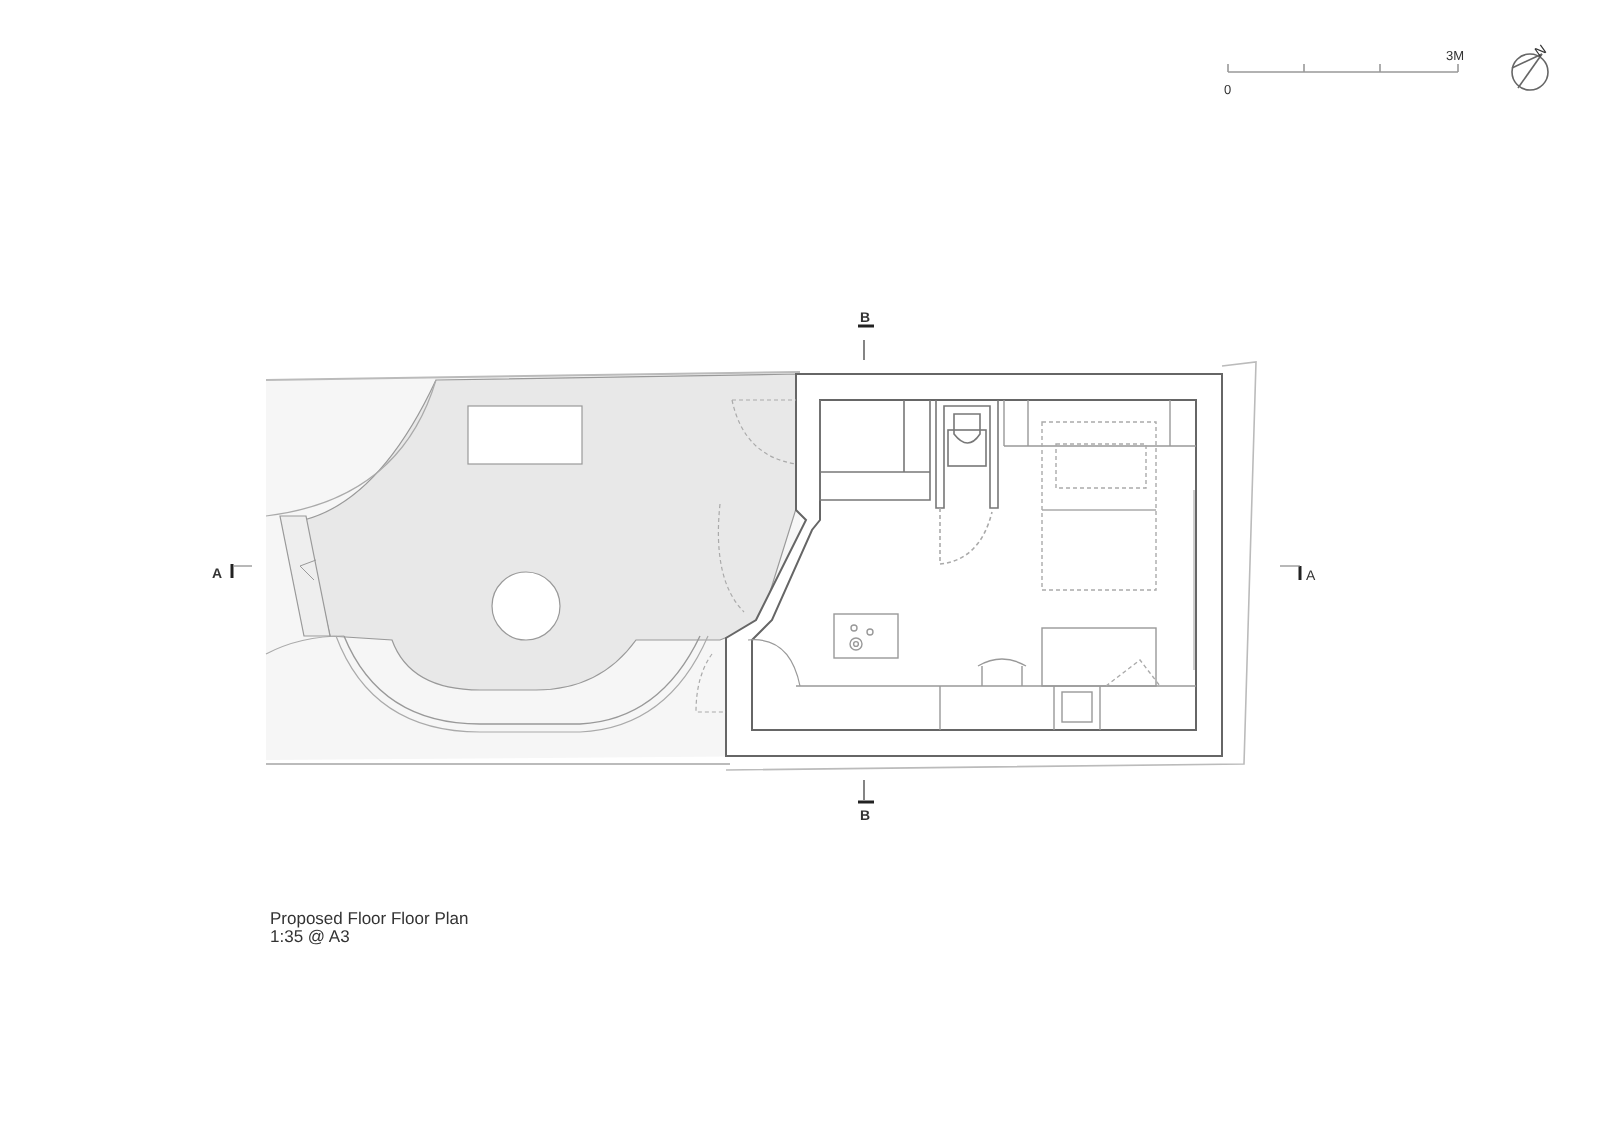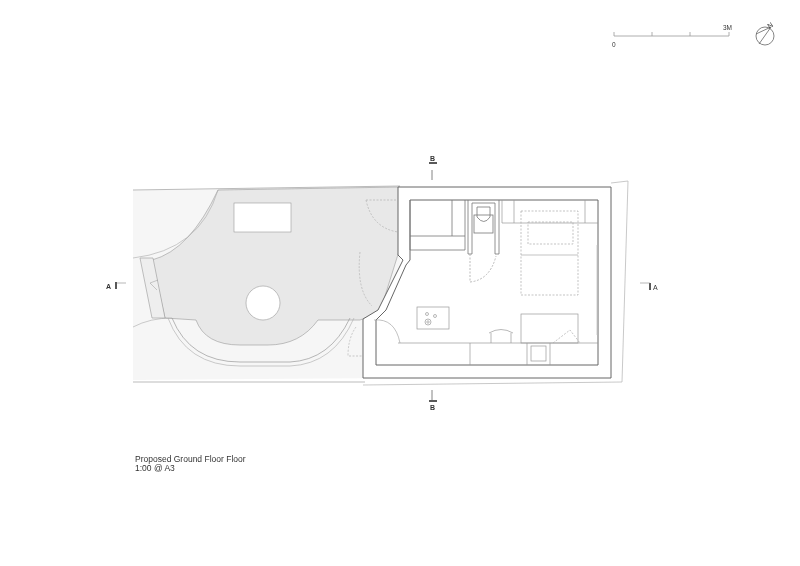--- a/index.html
+++ b/index.html
@@ -136,15 +136,15 @@
   <text class="lbl" x="106" y="289" font-size="7" font-weight="bold">A</text>
 
   <g>
     <line x1="650" y1="283" x2="650" y2="290" stroke="#222" stroke-width="1.5"></line>
     <line x1="640" y1="283" x2="650" y2="283" stroke="#888" stroke-width="0.6"></line>
   </g>
   <text class="lbl" x="653" y="290" font-size="7">A</text>
 </svg>
 
 <div class="caption">
-  <div>Proposed Ground Floor Floor</div>
-  <div>1:00 @ A3</div>
+  <div>Proposed Floor Floor Plan</div>
+  <div>1:35 @ A3</div>
 </div>
 
 </body></html>

